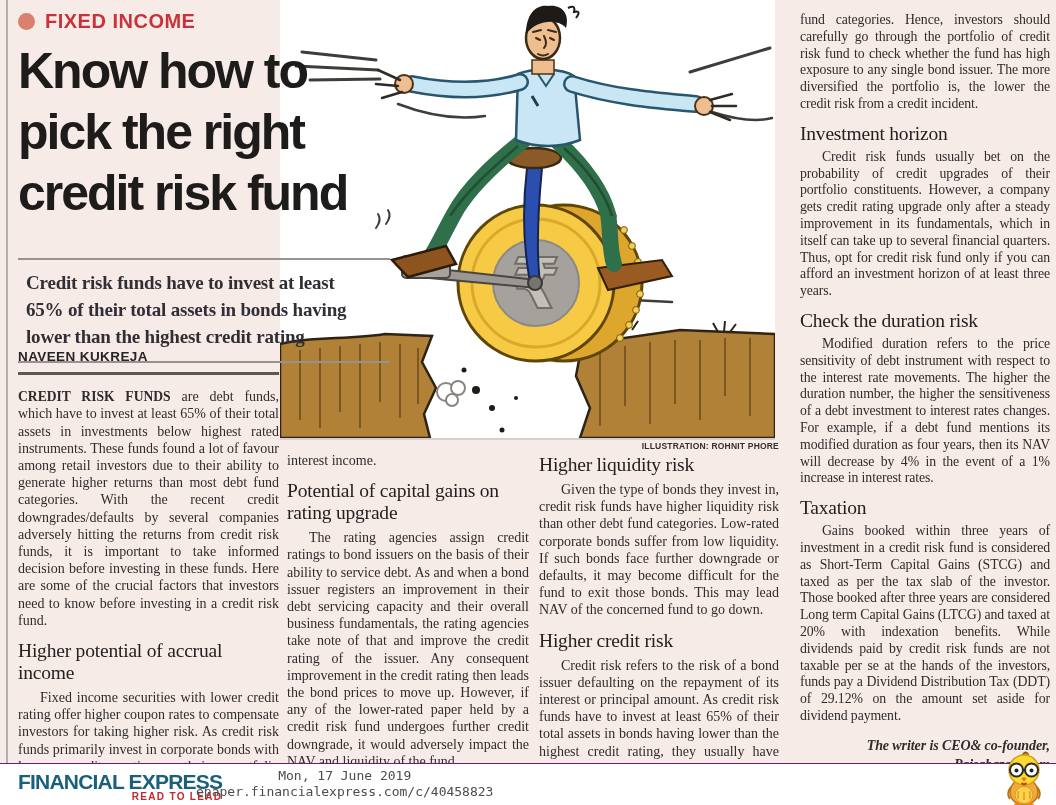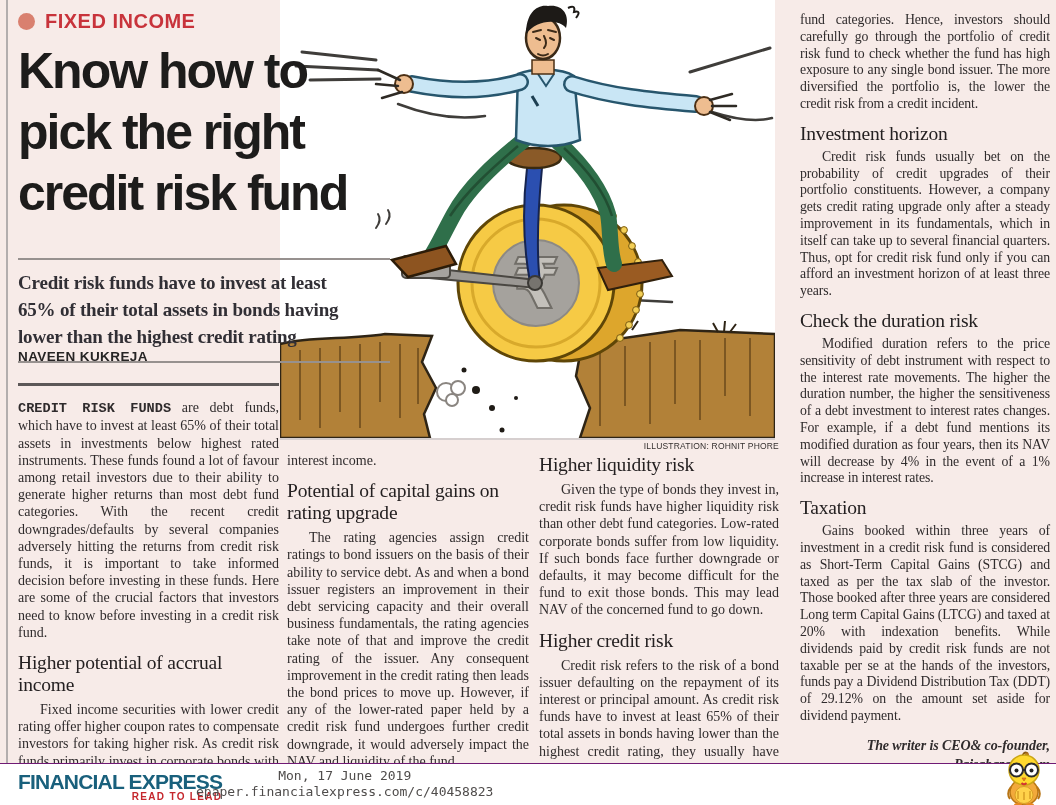--- a/index.html
+++ b/index.html
@@ -14,46 +14,46 @@
   .header-block { position:absolute; left:18px; top:10px; width:372px; }
   .kicker { font-family:"Liberation Sans", sans-serif; font-weight:bold; font-size:20px;
             letter-spacing:.5px; color:#c8333b; display:flex; align-items:center;text-align:center; }
   .kicker-dot { width:17px; height:17px; border-radius:50%; background:#d9806f; margin-right:10px; flex:0 0 auto; }
   .headline { font-family:"Liberation Sans", sans-serif; font-weight:bold; color:#1d1c1b;
               font-size:50px; line-height:61px; letter-spacing:-2px; margin-top:8px; }
   .headline span { display:block; white-space:nowrap; }
   .standfirst { margin-top:14px; border-top:2px solid #97918f; border-bottom:2px solid #97918f;
                 padding:9px 0 11px; font-weight:bold; font-size:19px; line-height:27px;
                 color:#312f35; letter-spacing:-.2px; }
-  .standfirst span { display:block; white-space:nowrap; }
+  .standfirst span { display:block; white-space:nowrap;margin-left:8px; }
 
   
   .col { position:absolute; font-size:14px; line-height:17.2px; text-align:justify; color:#2f2b2c; }
   .col p { margin:0; }
   .col p.indent { text-indent:22px; }
   .sec-h { font-size:19.5px; line-height:22px; font-weight:normal; color:#242021;
            text-align:left; letter-spacing:-.2px; margin:11px 0 5px; }
   .byline { font-family:"Liberation Sans", sans-serif; font-weight:bold; font-size:13.5px;
-            letter-spacing:.4px; color:#262424; padding:8px 0 18px; border-bottom:3px solid #5c5858;
+            letter-spacing:.4px; color:#262424; padding:8px 0 7px; border-bottom:3px solid #5c5858;
             margin-bottom:13px; text-align:left; }
-  .lead-in { font-family:Liberation Mono, monospace; font-weight:bold; font-size:13.6px; }
+  .lead-in { font-family:Liberation Serif, serif; font-weight:bold; font-size:13.6px; }
   .col1 { left:18px;  top:340px; width:261px; }
   .col2 { left:287px; top:452px; width:242px; }
   .col3 { left:539px; top:454px; width:240px; }
   .col4 { left:800px; top:12px;  width:250px; font-size:13.8px; line-height:16.8px; letter-spacing:-.1px; }
   .col4 .sec-h { margin:10px 0 4px; }
   .writer { font-weight:bold; font-style:italic; text-align:right; font-size:14px;
             line-height:19px; margin-top:11px; }
 
   
   .illo-box { position:absolute; left:280px; top:0; width:495px; height:438px;
               background:#ffffff; border-bottom:2px solid #d6cfcf; }
   .illo-box svg { display:block; width:100%; height:100%; }
   .illo-credit { position:absolute; left:535px; top:441px; width:244px; text-align:right;
-                 font-family:"Liberation Sans", sans-serif; font-weight:normal; font-size:8.5px;
+                 font-family:"Liberation Sans", sans-serif; font-weight:bold; font-size:8.5px;
                  letter-spacing:.2px; color:#332f2e; }
 
   
   .footer { position:absolute; left:0; top:763px; width:1056px; height:42px;
             background:#ffffff; border-top:1px solid #701a75; }
   .brand { position:absolute; left:18px; top:7px; font-family:"Liberation Sans", sans-serif;
            font-weight:bold; font-size:21px; letter-spacing:-.8px; color:#19607c; line-height:21px; }
   .brand .tagline { display:block; text-align:right; font-size:10px; letter-spacing:1.3px;
                     color:#c5272d; line-height:9px; margin-top:0; }
   .meta { position:absolute; left:196px; top:4px; font-family:"DejaVu Sans Mono", monospace;

